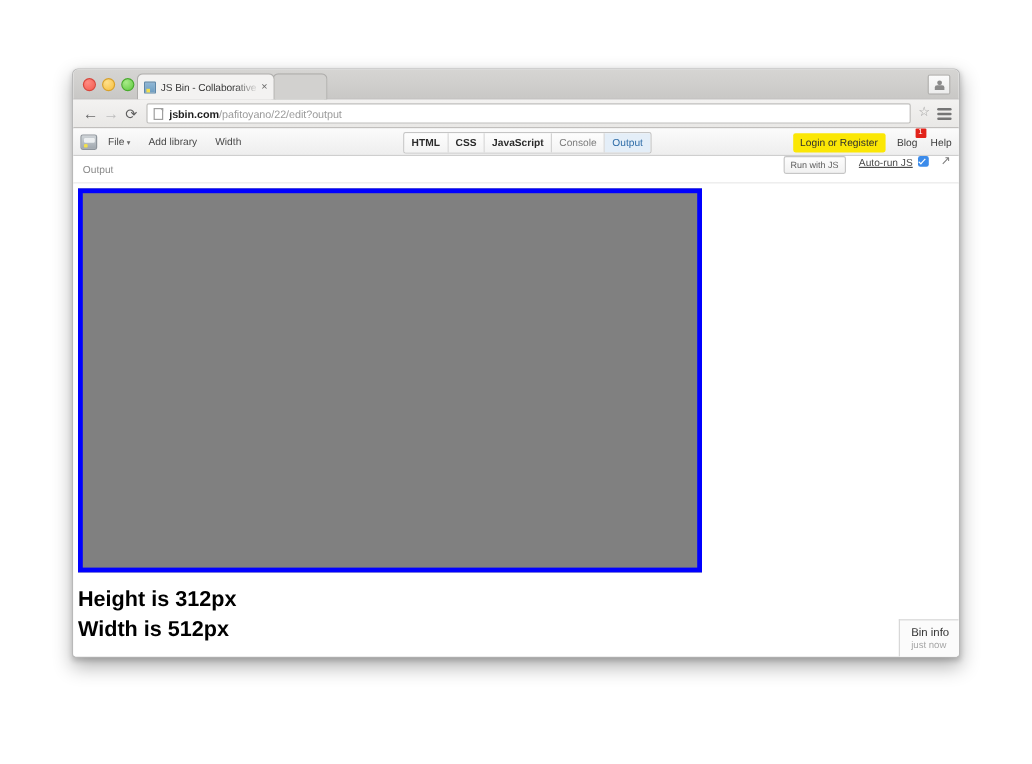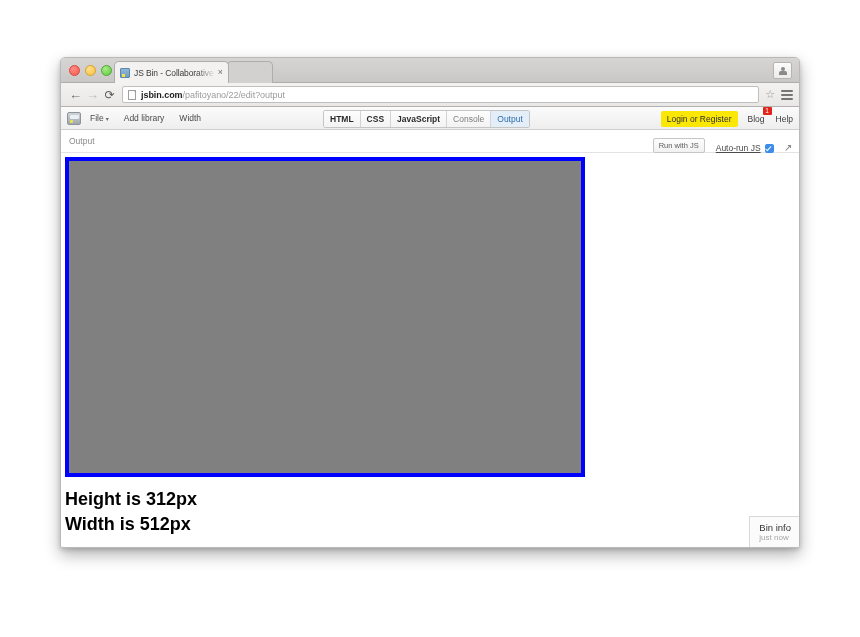--- a/index.html
+++ b/index.html
@@ -291,21 +291,21 @@
     font-size: 8.5px;
   }
   .hmenu .caret {
     font-size: 6px;
     color: #6a6a6a;
     margin-left: 2px;
   }
 
   .panel-tabs {
     position: absolute;
-    left: 262px;
+    left: 275px;
     top: 3px;
     display: flex;
     height: 16px;
     border: 1px solid #c5c5c5;
     border-radius: 2px;
     overflow: hidden;
     background: #fff;
   }
   .ptab {
     display: flex;
@@ -377,21 +377,21 @@
   .sub-title {
     font-size: 8.5px;
     color: #8a8a8a;
   }
   .sub-right {
     position: absolute;
     right: 7px;
     top: 0;
     height: 23px;
     display: flex;
-    align-items: flex-end;
+    align-items: flex-start;
   }
   .runjs-btn {
     font-size: 7.5px;
     color: #5d5d5d;
     background: linear-gradient(#fdfdfd, #f1f1f1);
     border: 1px solid #c6c6c6;
     border-radius: 2px;
     padding: 2px 5px;
     white-space: nowrap;
   }

